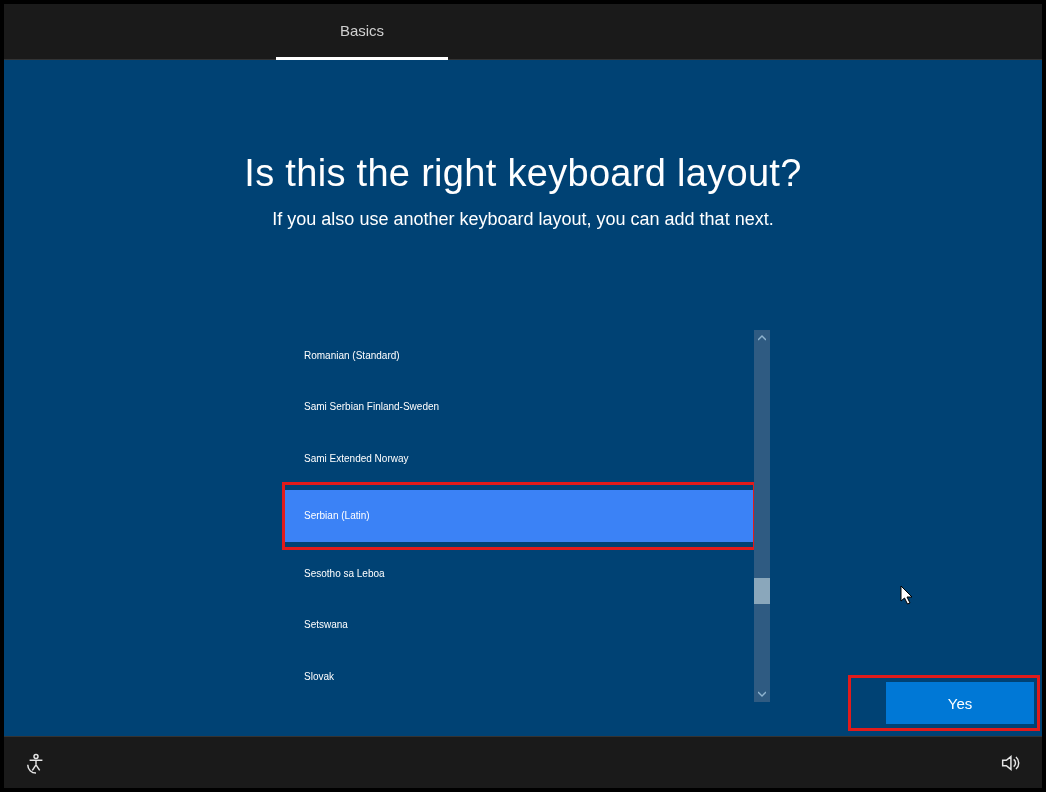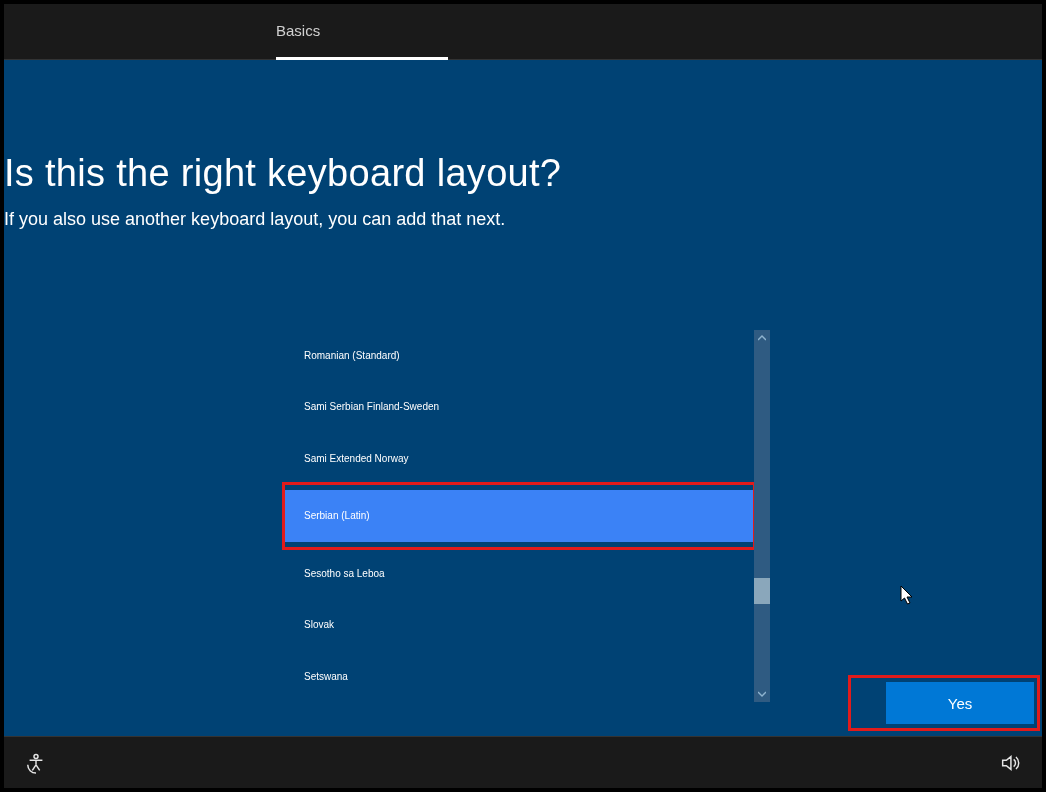--- a/index.html
+++ b/index.html
@@ -15,34 +15,35 @@
     background: #1a1a1a;
     display: flex;
     align-items: stretch;
     border-bottom: 1px solid #333;
   }
   .topbar-spacer-left { width: 272px; }
   .tab {
     width: 172px;
     display: flex;
     align-items: center;
+    justify-content: center;
     color: #d0d0d0;
     font-size: 15px;
     font-weight: 400;
     border-bottom: 3px solid #fff;
     margin-bottom: -1px;
     cursor: pointer;
   }
   .main {
     flex: 1;
     background: #004274;
     position: relative;
     display: flex;
     flex-direction: column;
-    align-items: flex-start;
+    align-items: center;
   }
   .heading {
     color: #fff;
     font-size: 38px;
     font-weight: 300;
     letter-spacing: 0.3px;
     margin-top: 92px;
     text-align: center;
   }
   .subheading {
@@ -189,24 +190,24 @@
         </div>
         <div class="highlight-row-wrap highlight-red">
           <div class="list-item selected">
             <span>Serbian (Latin)</span>
           </div>
         </div>
         <div class="list-item">
           <span>Sesotho sa Leboa</span>
         </div>
         <div class="list-item">
+          <span>Setswana</span>
+        </div>
+        <div class="list-item">
           <span>Slovak</span>
-        </div>
-        <div class="list-item">
-          <span>Setswana</span>
         </div>
       </div>
       <div class="scrollbar">
         <div class="scroll-arrow up">
           <svg width="8" height="6" viewBox="0 0 8 6">
               <path d="M0 5 L4 1 L8 5" stroke="currentColor" fill="none" stroke-width="1.4"></path>
             </svg>
         </div>
         <div class="scroll-thumb"></div>
         <div class="scroll-arrow down">

